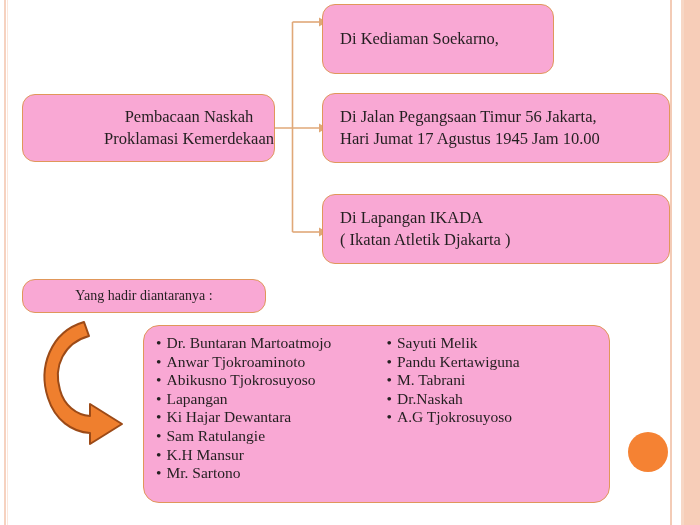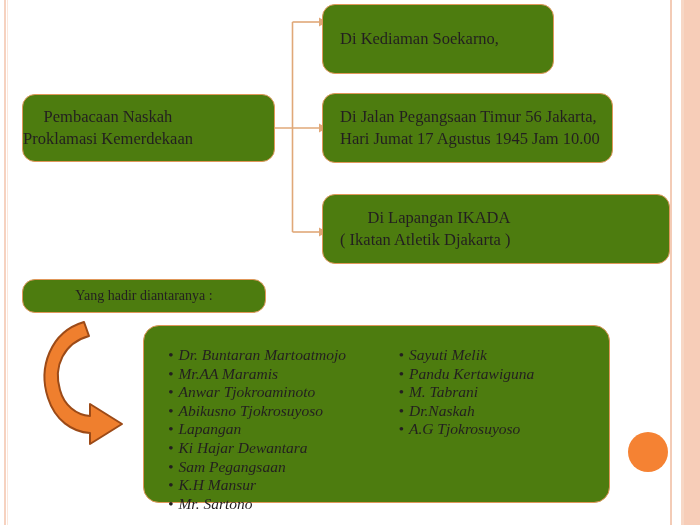--- a/index.html
+++ b/index.html
@@ -28,53 +28,52 @@
   .stripe-left-thin2 { left: 7px;  width: 1px; background: #fbe7dc; }
   .stripe-right-thin { left: 670px; width: 2px; background: #f3cbb6; }
   .stripe-right-gap  { left: 673px; width: 8px; background: #ffffff; }
   .stripe-right-band { left: 681px; width: 3px; background: #f7d7c5; }
   .stripe-right-wide { left: 684px; width: 16px; background: #f7cdb8; }
 
   
   .box {
     position: absolute;
     box-sizing: border-box;
-    background: #4d7c0f;
+    background: #f9a8d4;
     border: 1.6px solid #e0975a;
     border-radius: 13px;
     display: flex;
     align-items: center;
     line-height: 1.32;
   }
   .box-text {
     display: block;
     white-space: pre-line;
   }
 
   #box-source {
     left: 22px;  top: 94px;  width: 253px; height: 68px;
-    justify-content: flex-start;
+    justify-content: flex-end;
     text-align: center;
     font-size: 16.5px;
   }
   #box-dest-1 {
     left: 322px; top: 4px;   width: 232px; height: 70px;
     padding-left: 17px;
     font-size: 16.5px;
   }
   #box-dest-2 {
-    left: 322px; top: 93px;  width: 291px; height: 70px;
+    left: 322px; top: 93px;  width: 348px; height: 70px;
     padding-left: 17px;
     font-size: 16.5px;
   }
   #box-dest-3 {
     left: 322px; top: 194px; width: 348px; height: 70px;
     padding-left: 17px;
     font-size: 16.5px;
-    text-align: right;
   }
   #box-attendees-title {
     left: 22px;  top: 279px; width: 244px; height: 34px;
     justify-content: center;
     text-align: center;
     font-size: 14px;
   }
   #box-attendees-list {
     left: 143px; top: 325px; width: 467px; height: 178px;
     align-items: flex-start;
@@ -83,23 +82,22 @@
   }
 
   
   .list-cols {
     display: flex;
     width: 100%;
     padding-top: 2px;
   }
   .list-col {
     list-style: none;
-    margin: 12px;
+    margin: 0;
     padding: 0;
-    font-style: italic;
   }
   .list-col-1 { width: 225px; padding-left: 12px; }
   .list-col-2 { width: 225px; padding-left: 8px; }
   .list-col li {
     font-size: 15.5px;
     line-height: 18.6px;
     white-space: nowrap;
   }
   .list-col li .bul { padding-right: 5px; }
 
@@ -181,26 +179,25 @@
              L 56 100
              C 42 99, 30 89, 26 74
              C 19 50, 30 27, 55 20
              Z" fill="#ef7f2e" stroke="#9c4a17" stroke-width="2" stroke-linejoin="round"></path>
   </svg>
 
   <div class="box" id="box-attendees-list">
     <div class="list-cols">
       <ul class="list-col list-col-1" id="attendees-col-left">
           <li><span class="bul">•</span><span>Dr. Buntaran Martoatmojo</span></li>
-          <li><span class="bul">•</span><span>Mr.AA Maramis</span></li>
           <li><span class="bul">•</span><span>Anwar Tjokroaminoto</span></li>
           <li><span class="bul">•</span><span>Abikusno Tjokrosuyoso</span></li>
           <li><span class="bul">•</span><span>Lapangan</span></li>
           <li><span class="bul">•</span><span>Ki Hajar Dewantara</span></li>
-          <li><span class="bul">•</span><span>Sam Pegangsaan</span></li>
+          <li><span class="bul">•</span><span>Sam Ratulangie</span></li>
           <li><span class="bul">•</span><span>K.H Mansur</span></li>
           <li><span class="bul">•</span><span>Mr. Sartono</span></li>
         </ul>
       <ul class="list-col list-col-2" id="attendees-col-right">
           <li><span class="bul">•</span><span>Sayuti Melik</span></li>
           <li><span class="bul">•</span><span>Pandu Kertawiguna</span></li>
           <li><span class="bul">•</span><span>M. Tabrani</span></li>
           <li><span class="bul">•</span><span>Dr.Naskah</span></li>
           <li><span class="bul">•</span><span>A.G Tjokrosuyoso</span></li>
         </ul>

